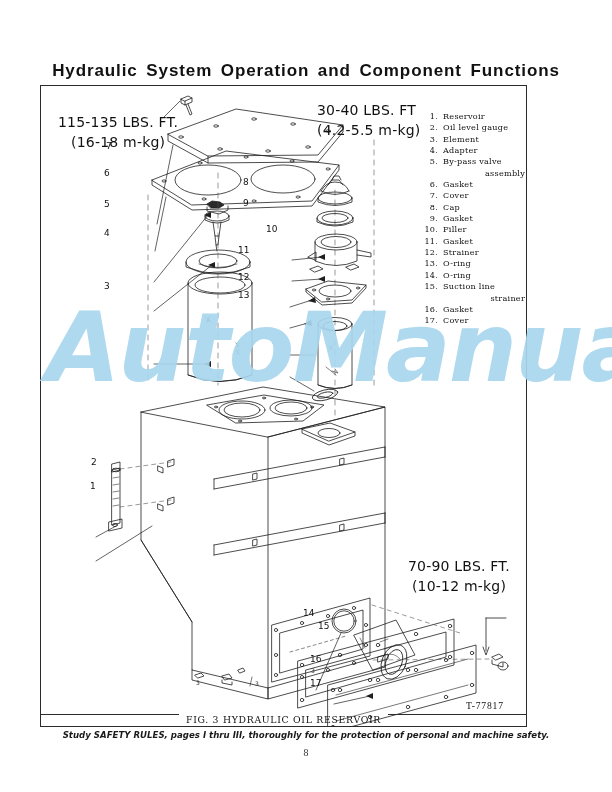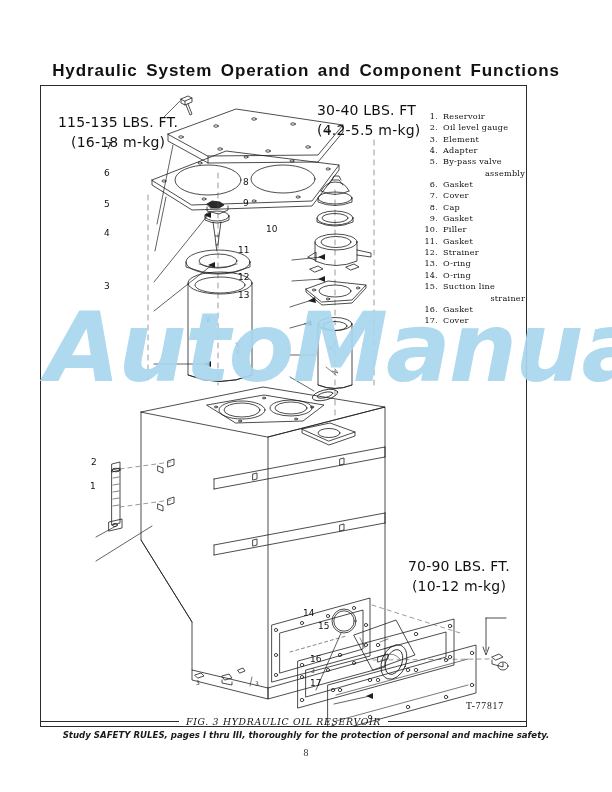--- a/index.html
+++ b/index.html
@@ -54,21 +54,21 @@
     position:absolute;font-family:"DejaVu Sans",sans-serif;font-size:9px;
     color:#111;z-index:4;
   }
 
   
   #drawing{position:absolute;left:40px;top:85px;width:487px;height:642px;z-index:3;}
 
   
   #fig-caption-row{
     position:absolute;left:40px;top:714px;width:487px;height:14px;
-    display:flex;align-items:center;z-index:6;font-style:italic;
+    display:flex;align-items:flex-start;z-index:6;
   }
   #fig-caption-row .rule{flex:1;height:1px;background:#2b2b2b;}
   #fig-caption{
     padding:0 7px;font-family:"DejaVu Serif",serif;font-size:9.3px;
     letter-spacing:.7px;white-space:nowrap;color:#111;
   }
   #drawing-number{
     position:absolute;left:466px;top:700px;
     font-family:Liberation Serif, serif;font-size:9.6px;letter-spacing:.8px;color:#111;
   }

